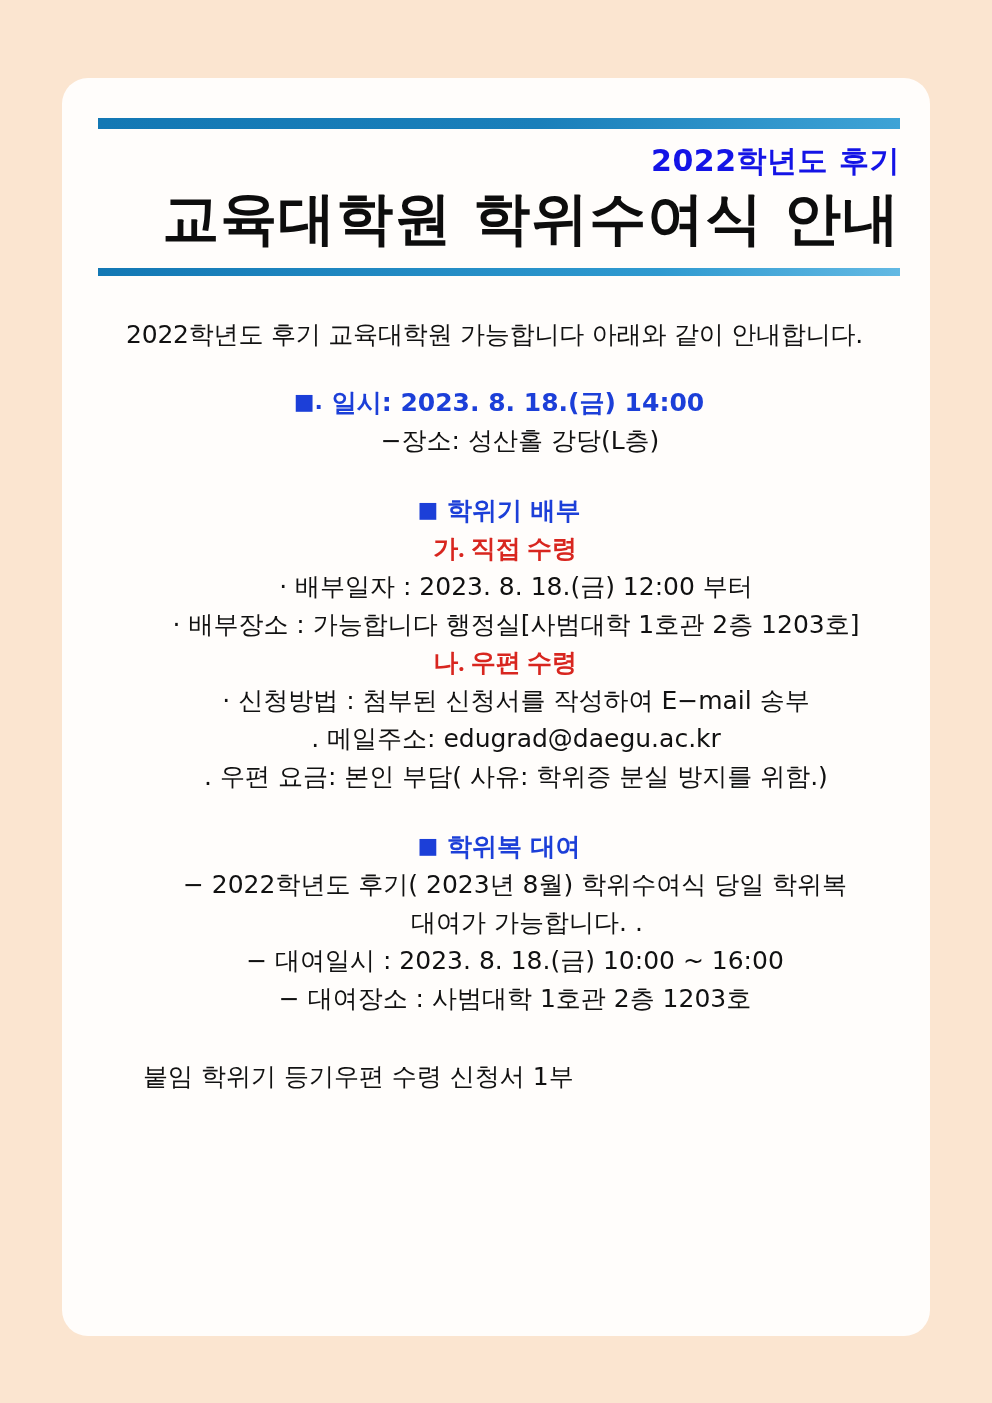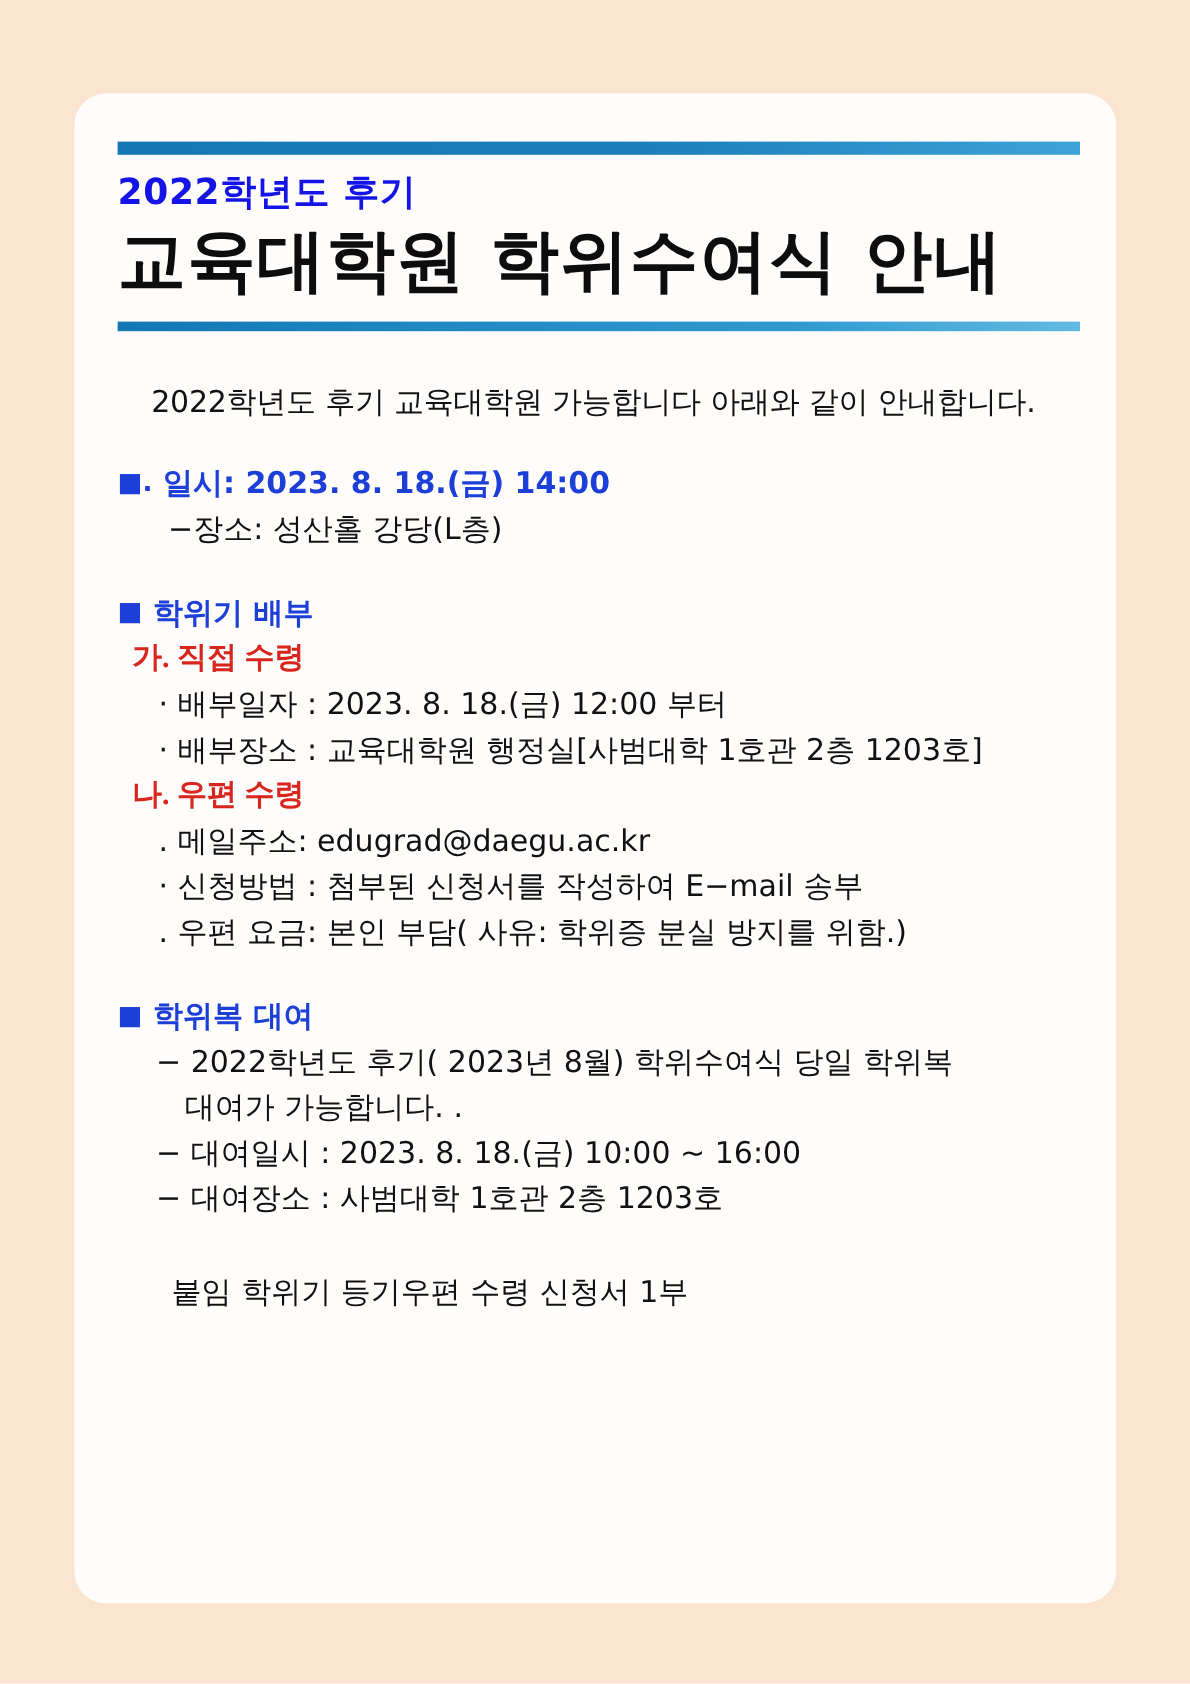--- a/index.html
+++ b/index.html
@@ -32,21 +32,21 @@
     height: 11px;
     background: linear-gradient(90deg, #1378b4 0%, #1a7fba 55%, #3ea3d6 100%);
     margin: 0 0 0 0;
   }
   .rule-bottom {
     height: 8px;
     background: linear-gradient(90deg, #1378b4 0%, #2f9ad0 70%, #63b9e3 100%);
     margin-top: 8px;
   }
   .title-block {
-    text-align: left;
+    text-align: right;
     padding: 14px 0 6px 0;
   }
   .title-sub {
     color: #1414e6;
     font-size: 30px;
     font-weight: bold;
     letter-spacing: 0.5px;
     line-height: 1.2;
   }
   .title-main {
@@ -85,21 +85,21 @@
   .dot-line {
     padding-left: 34px;
   }
   .dash-line {
     padding-left: 32px;
   }
   .cont-line {
     padding-left: 56px;
   }
   .gap-m { height: 26px; }
-  .sec { margin-bottom: 0; }
+  .sec { margin-bottom: 0; text-align: center; }
   .sq { font-size: 22px; vertical-align: 2px; }
   .attach {
     margin-top: 40px;
     letter-spacing: 0px;
     margin-left: 45px;
   }
 </style>
 </head>
 <body>
 
@@ -130,25 +130,25 @@
       <div class="gap-m"></div>
 
       <div class="sec">
         <div class="blue-hd">
           <span class="sq">■</span>
           <span>학위기 배부</span>
         </div>
 
         <div class="red-hd">가. 직접 수령</div>
         <div class="dot-line">· 배부일자 : 2023.  8. 18.(금) 12:00 부터</div>
-        <div class="dot-line">· 배부장소 : 교육대학원 행정실[사범대학 1호관 2층 1203호]</div>
+        <div class="dot-line">· 배부장소 : 가능합니다 행정실[사범대학 1호관 2층 1203호]</div>
 
         <div class="red-hd">나. 우편 수령</div>
+        <div class="dot-line">· 신청방법 : 첨부된 신청서를 작성하여 E−mail 송부</div>
         <div class="dot-line">. 메일주소: edugrad@daegu.ac.kr</div>
-        <div class="dot-line">· 신청방법 : 첨부된 신청서를 작성하여 E−mail 송부</div>
         <div class="dot-line">. 우편 요금: 본인 부담( 사유: 학위증 분실 방지를 위함.)</div>
       </div>
 
       <div class="gap-m"></div>
 
       <div class="sec">
         <div class="blue-hd">
           <span class="sq">■</span>
           <span>학위복 대여</span>
         </div>

